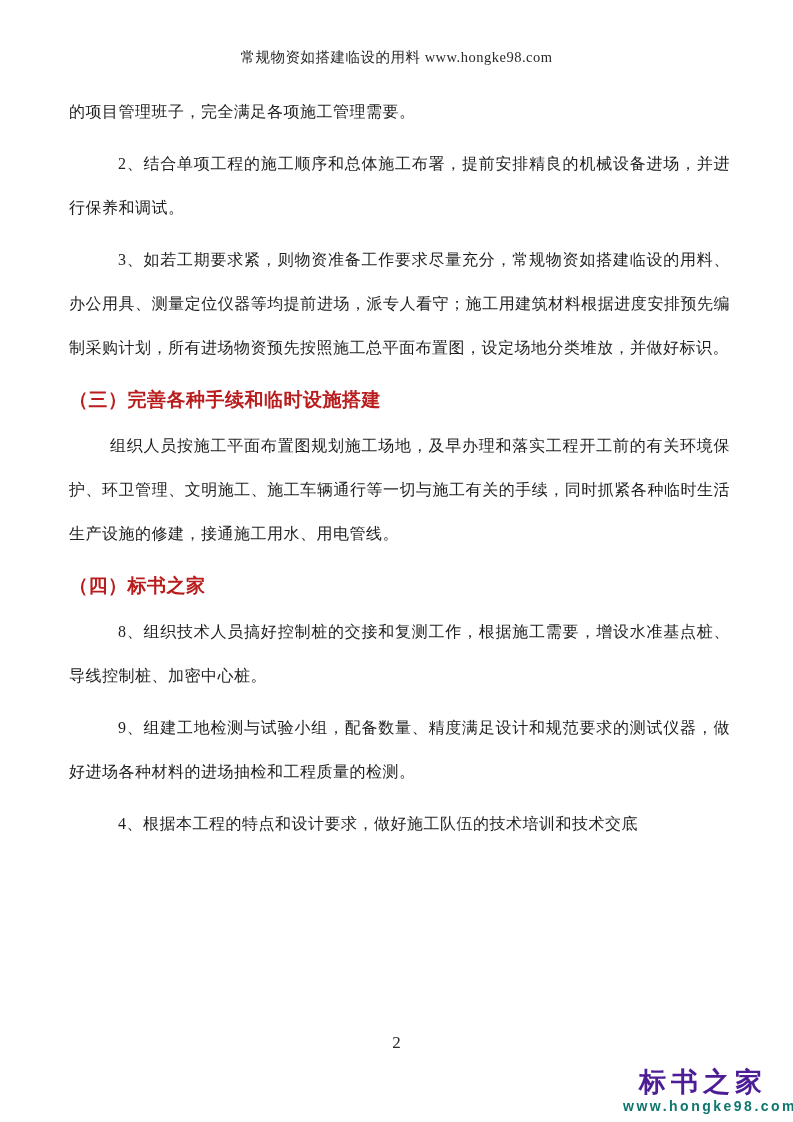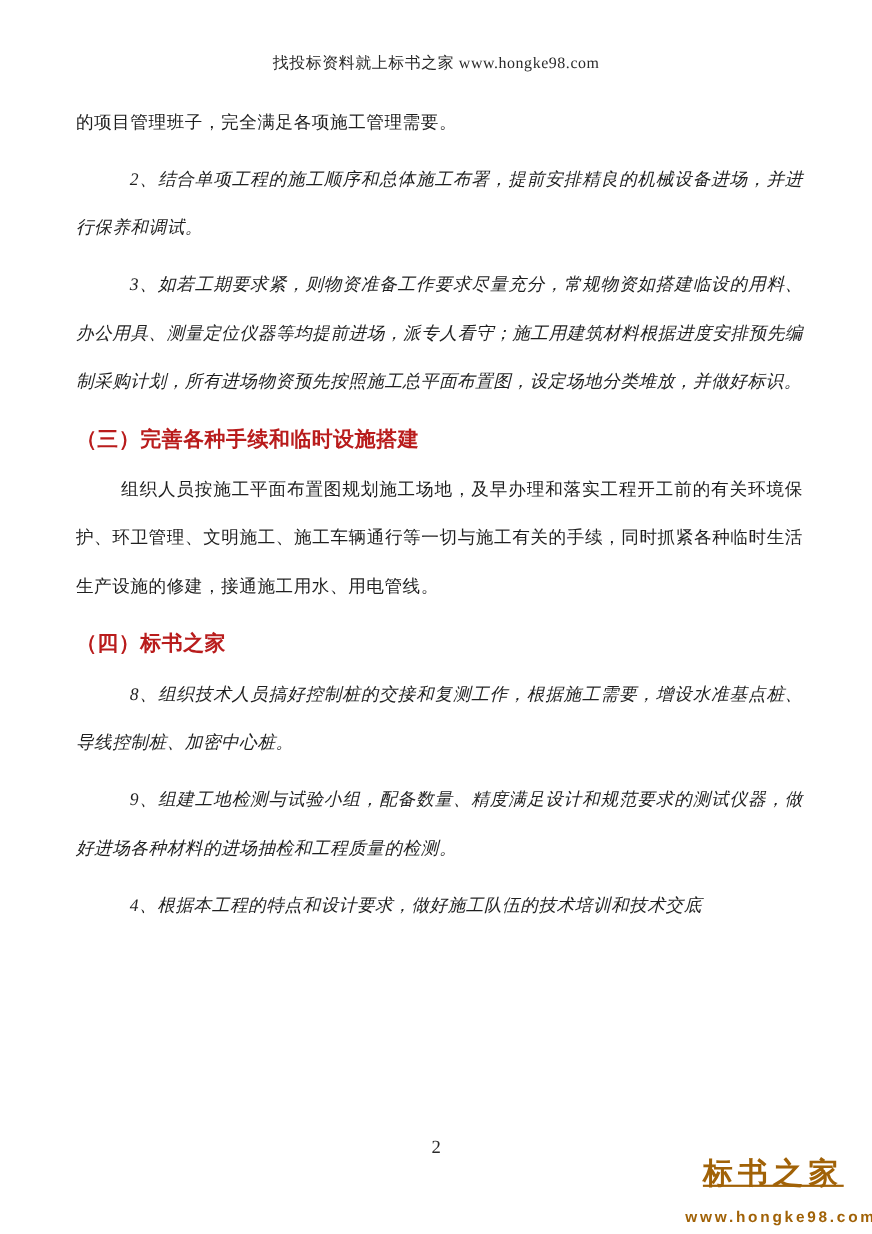--- a/index.html
+++ b/index.html
@@ -36,21 +36,21 @@
     margin: 0 0 8px 0;
     font-size: 16px;
     line-height: 44px;
     text-align: justify;
     text-justify: inter-character;
     letter-spacing: 0.5px;
     color: #1f1f1f;
   }
   .para.cont { text-indent: 0; }
   .para.ind  { text-indent: 41px; }
-  .para.num  { text-indent: 49px; font-style: italic; }
+  .para.num  { text-indent: 49px; }
   .heading {
     margin: 0 0 2px 0;
     font-size: 19px;
     font-weight: bold;
     line-height: 44px;
     letter-spacing: 0.5px;
     color: #b91c1c;
   }
   .footer {
     position: absolute;
@@ -69,41 +69,40 @@
     text-align: center;
     color: #8f8f8f;
     user-select: none;
   }
   .wm-brand {
     font-family: "Liberation Sans", "DejaVu Sans", sans-serif;
     font-weight: 800;
     font-size: 27px;
     letter-spacing: 5px;
     line-height: 1.05;
-    color: #a16207;
+    color: #4c1d95;
     white-space: nowrap;
-    text-decoration: underline;
   }
   .wm-url {
     font-family: "Liberation Sans", "DejaVu Sans", sans-serif;
     font-weight: bold;
     font-size: 14px;
     letter-spacing: 2.5px;
-    margin-top: 18px;
-    color: #a16207;
+    margin-top: 2px;
+    color: #0f766e;
     white-space: nowrap;
   }
 </style>
 </head>
 <body>
 
 <div class="page">
 
   <div class="header">
-    <span>找投标资料就上标书之家 www.hongke98.com</span>
+    <span>常规物资如搭建临设的用料 www.hongke98.com</span>
   </div>
 
   <div class="content">
     <p class="para cont">的项目管理班子，完全满足各项施工管理需要。</p>
 
     <p class="para num">2、结合单项工程的施工顺序和总体施工布署，提前安排精良的机械设备进场，并进行保养和调试。</p>
 
     <p class="para num">3、如若工期要求紧，则物资准备工作要求尽量充分，常规物资如搭建临设的用料、办公用具、测量定位仪器等均提前进场，派专人看守；施工用建筑材料根据进度安排预先编制采购计划，所有进场物资预先按照施工总平面布置图，设定场地分类堆放，并做好标识。</p>
 
     <h2 class="heading">（三）完善各种手续和临时设施搭建</h2>

